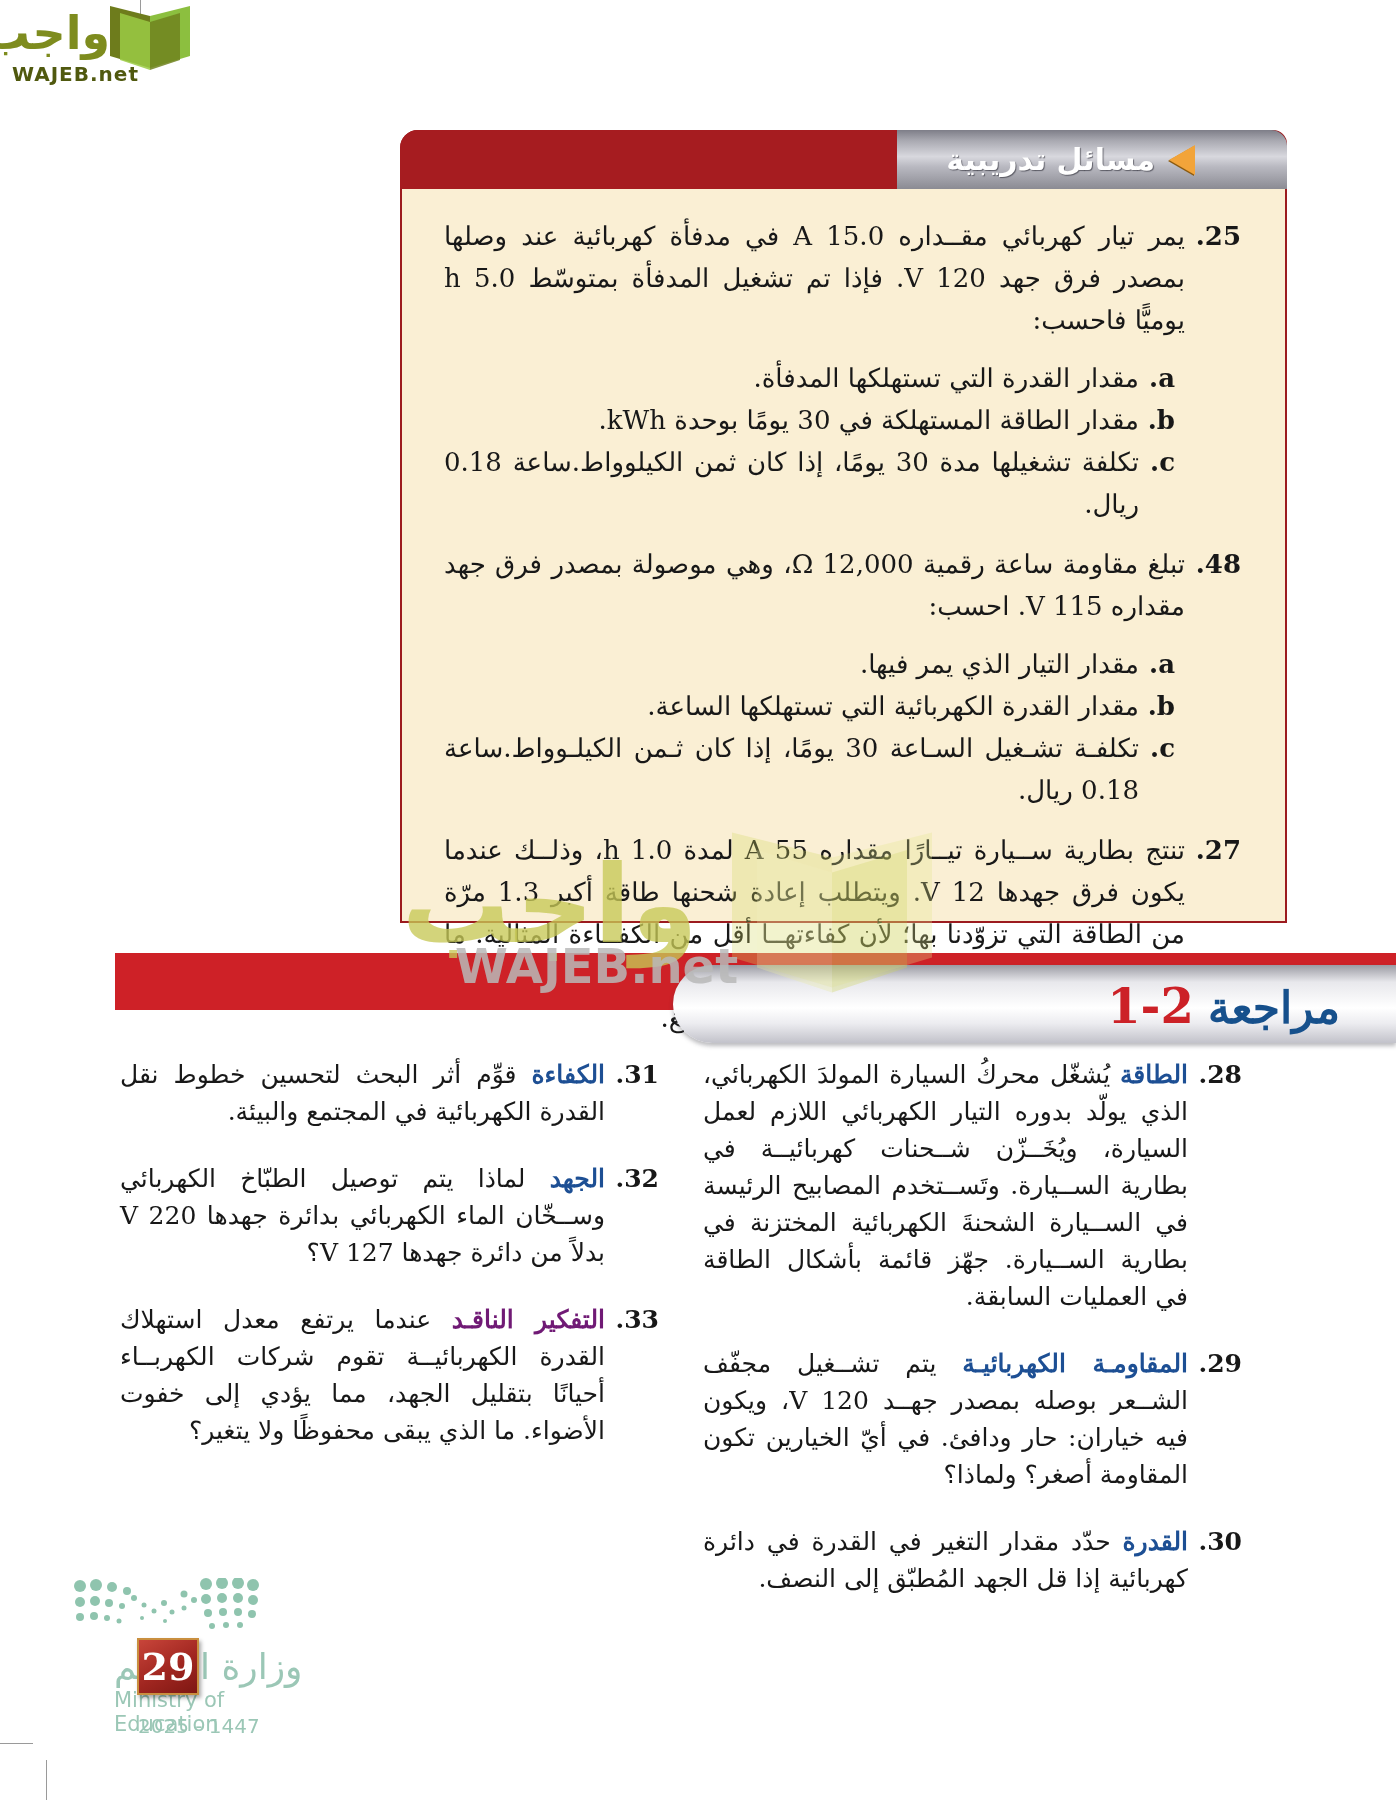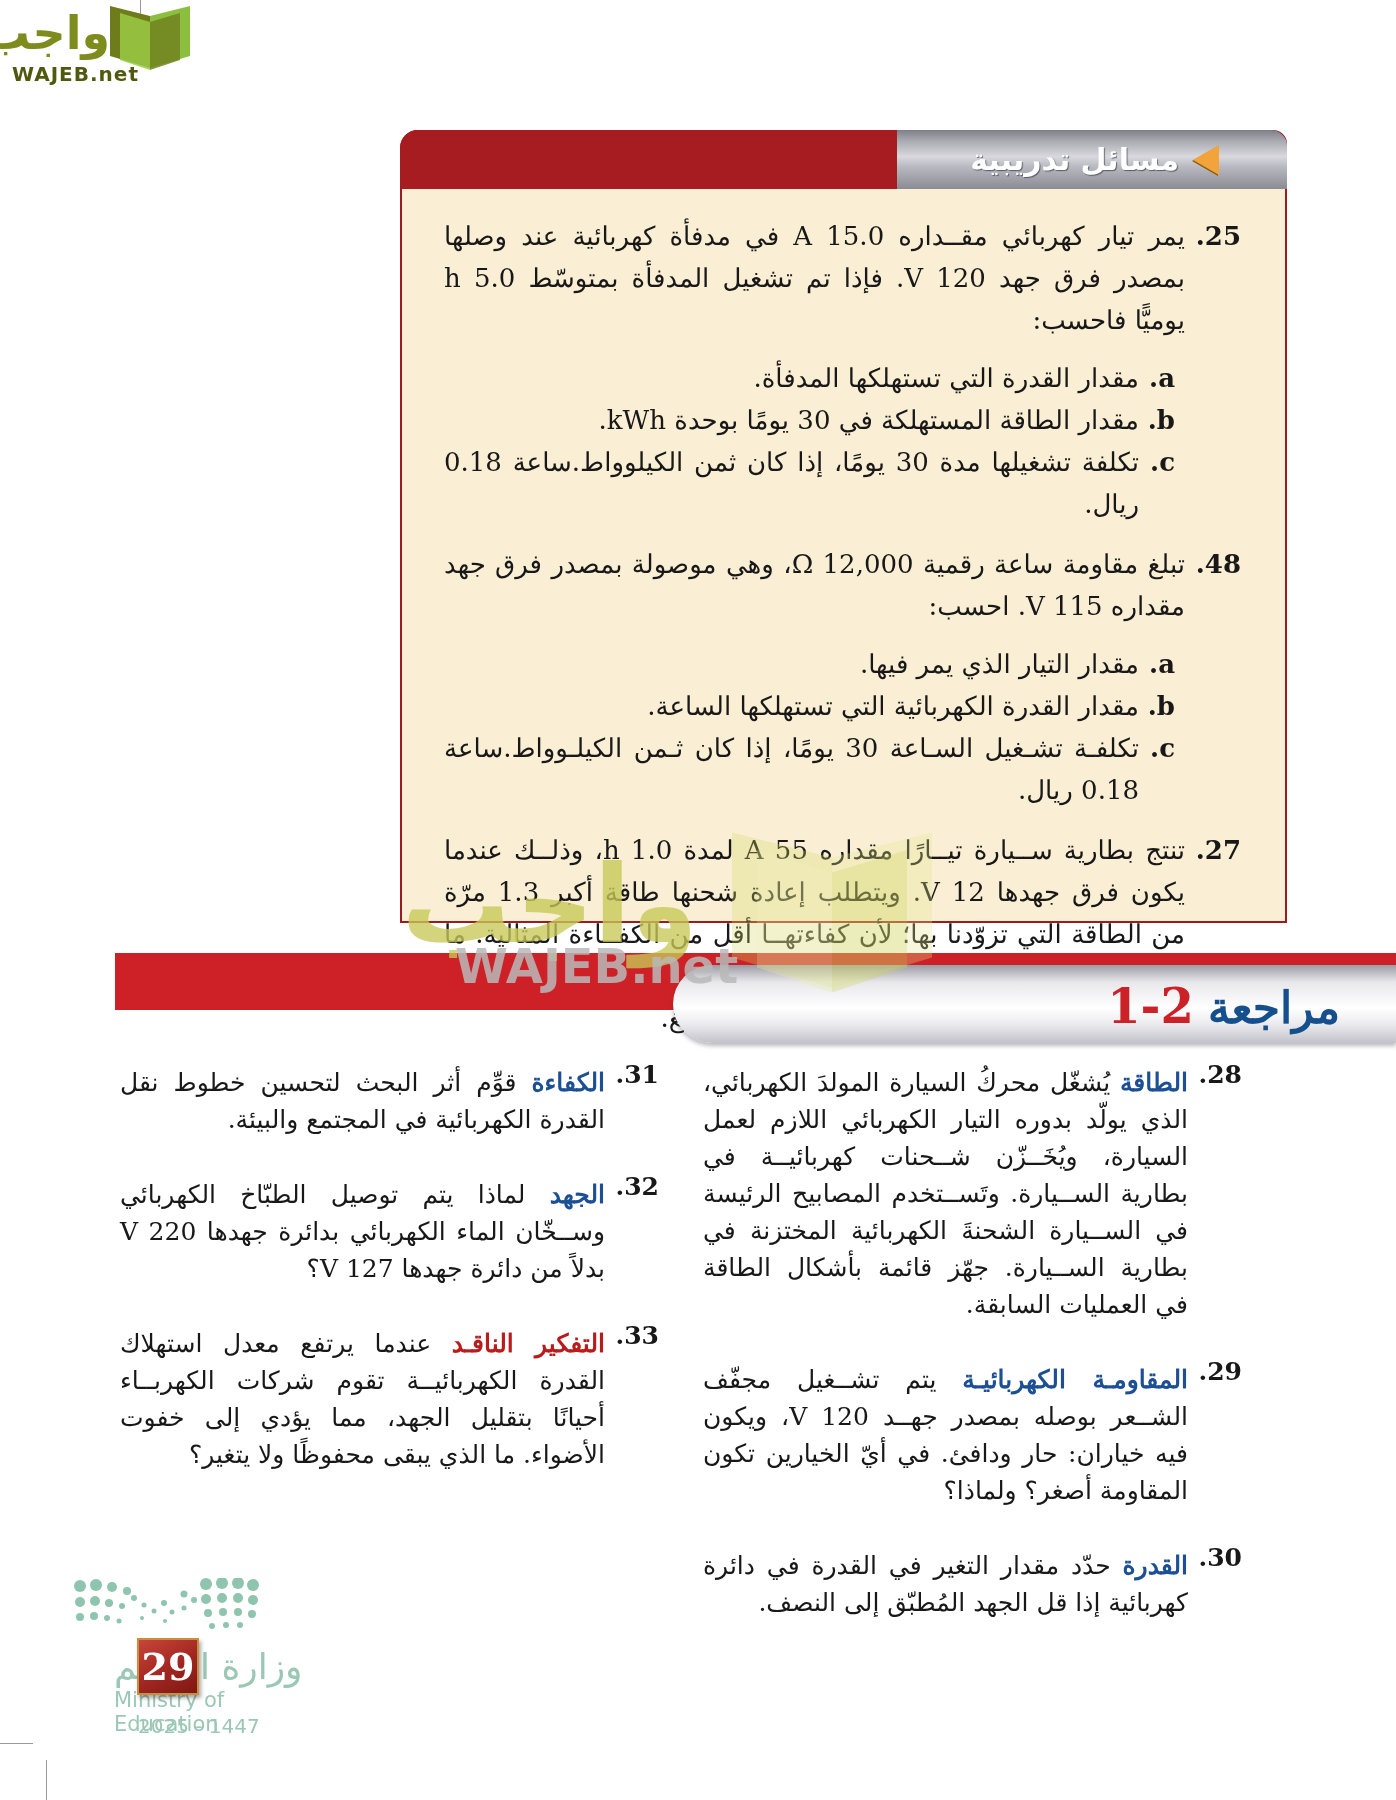--- a/index.html
+++ b/index.html
@@ -15,21 +15,21 @@
             font-family:"DejaVu Sans","Liberation Sans",sans-serif;letter-spacing:1px;}
   .logo-book{position:absolute;left:94px;top:0px;}
   
   .pbox{position:absolute;left:400px;top:130px;width:887px;height:793px;box-sizing:border-box;
         background:#faefd4;border:2px solid #9c1b1f;border-radius:18px 14px 0 0;}
   .ph-red{position:absolute;left:-2px;top:-2px;width:497px;height:59px;background:#a61c20;
           border-radius:18px 0 0 0;}
   .ph-gray{position:absolute;left:495px;top:-2px;right:-2px;height:59px;
            background:linear-gradient(180deg,#7e7e88 0%,#a9a9b1 18%,#d8d8de 45%,#b9b9c1 62%,#8b8b93 100%);
            border-radius:0 16px 0 0;display:flex;direction:rtl;align-items:center;
-           padding-right:68px;gap:14px;}
+           padding-right:92px;gap:14px;}
   .ph-title{color:#ffffff;font-size:30px;font-weight:bold;
             font-family:"DejaVu Sans","Liberation Sans",sans-serif;
             text-shadow:1px 1px 1px rgba(40,40,50,.6);}
   .arrow-left{width:0;height:0;border-top:15px solid transparent;border-bottom:15px solid transparent;
               border-right:26px solid #f2a43a;filter:drop-shadow(-1px 1px 0 #8a5a10);}
   .pbody{position:absolute;left:0;right:0;top:57px;bottom:0;padding:26px 44px 0 42px;direction:rtl;
          text-align:justify;color:#181818;font-size:26px;line-height:42px;}
   .prob{display:flex;gap:8px;margin-bottom:16px;}
   .pnum{flex:0 0 48px;font-weight:bold;}
   .ptext{flex:1;}
@@ -52,23 +52,23 @@
   .rtitle{position:absolute;right:56px;top:978px;z-index:25;direction:rtl;display:flex;gap:14px;
           align-items:baseline;font-weight:bold;}
   .rtitle .word{color:#16508c;font-size:44px;}
   .rtitle .num{color:#cc2127;font-size:48px;}
   
   .cols{position:absolute;left:120px;top:1056px;width:1122px;display:flex;direction:rtl;gap:44px;z-index:5;}
   .col{flex:1;}
   .rprob{display:flex;gap:8px;margin-bottom:30px;direction:rtl;text-align:justify;
          color:#181818;font-size:25px;line-height:37px;}
   .rnum{flex:0 0 46px;font-weight:bold;}
-  .rtext{flex:1;margin-top:8px;}
+  .rtext{flex:1;}
   .lead-blue{color:#1d4f94;font-weight:bold;}
-  .lead-red{color:#b91c1c;font-weight:bold;}
+  .lead-red{color:#701a75;font-weight:bold;}
   
   .moe{position:absolute;left:62px;top:1578px;width:260px;height:170px;}
   .moe-ar{position:absolute;left:52px;top:68px;font-size:36px;color:#9bc7b6;direction:rtl;
           font-family:"DejaVu Sans","Liberation Sans",sans-serif;}
   .moe-en{position:absolute;left:52px;top:110px;font-size:21px;color:#9bc7b6;
           font-family:"DejaVu Sans","Liberation Sans",sans-serif;}
   .moe-yr{position:absolute;left:52px;top:136px;font-size:20px;color:#9bc7b6;
           font-family:"DejaVu Sans","Liberation Sans",sans-serif;margin-left:24px;}
   .badge{position:absolute;left:137px;top:1638px;width:62px;height:57px;z-index:50;
          background:linear-gradient(150deg,#c8453a 0%,#a02620 55%,#7e1713 100%);

